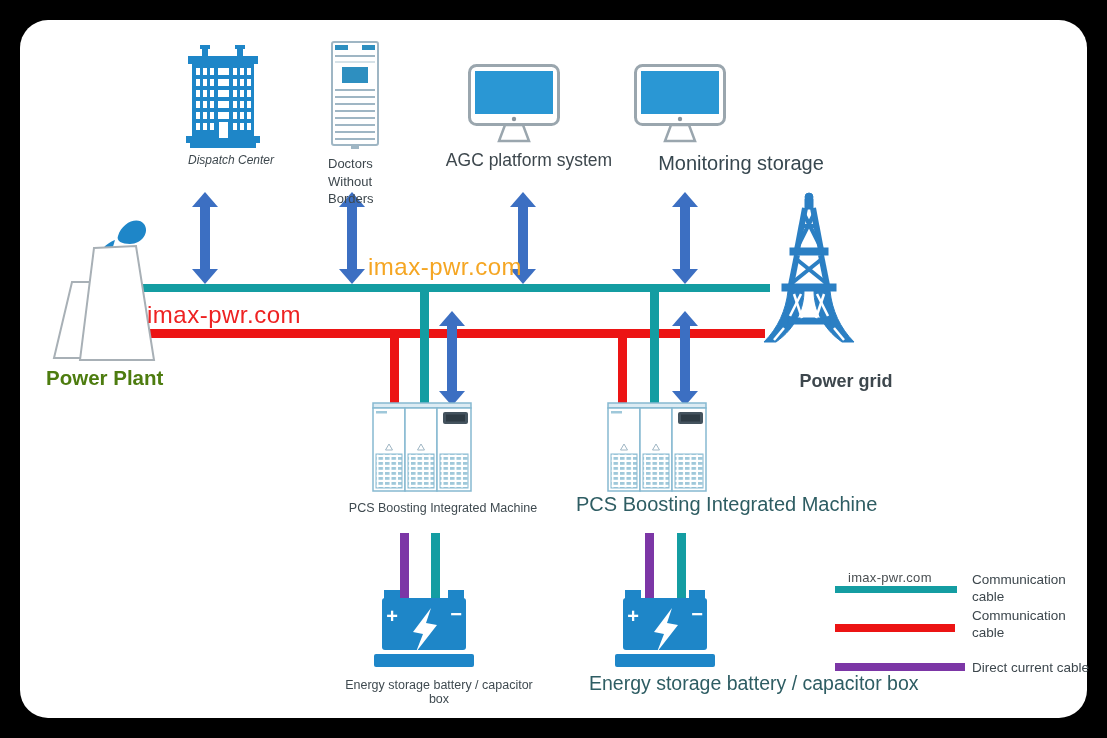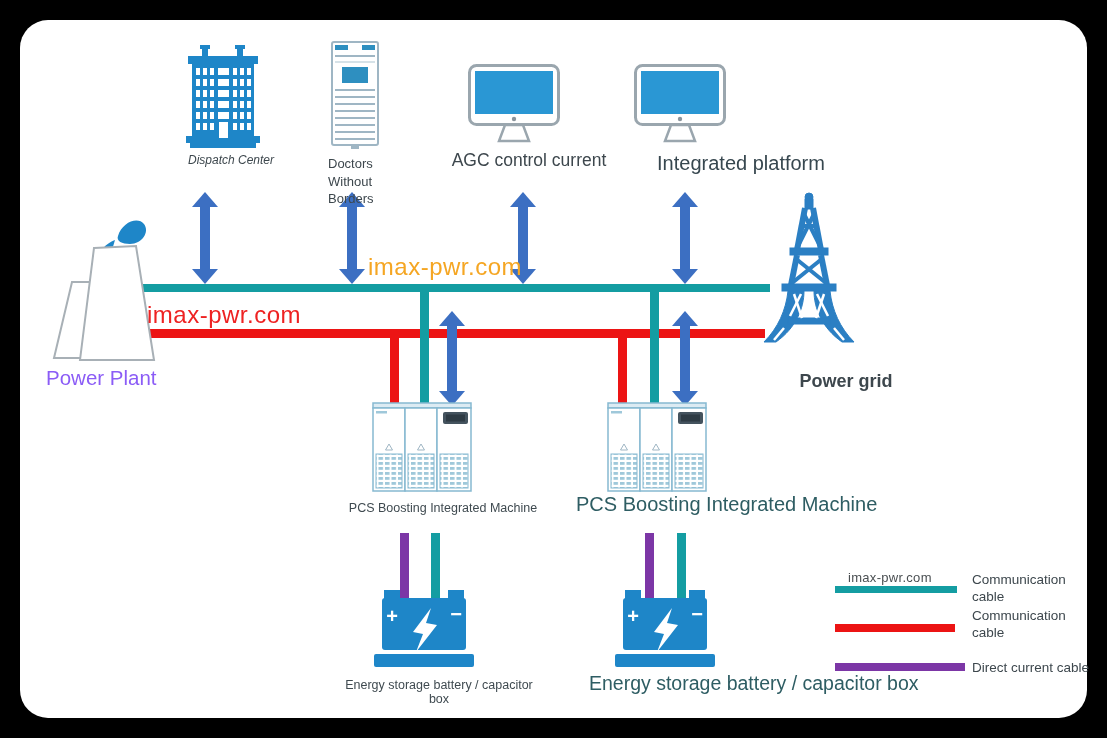--- a/index.html
+++ b/index.html
@@ -155,37 +155,37 @@
     <rect x="22" y="105" width="8" height="4" fill="#9fb6c4"></rect>
   </svg>
   <div class="lbl" style="left:328px;top:155px;width:78px;font-size:13px;line-height:1.35;">Doctors Without Borders</div>
 
   <svg class="abs" style="left:468px;top:64px;" width="92" height="82" viewBox="0 0 92 82">
     <rect x="1.5" y="1.5" width="89" height="59" rx="7" fill="#ffffff" stroke="#9aa6ae" stroke-width="3"></rect>
     <rect x="7" y="7" width="78" height="43" fill="#2a97d4"></rect>
     <circle cx="46" cy="55" r="2.2" fill="#8a949c"></circle>
     <path d="M37,61 L55,61 L61,77 L31,77 Z" fill="#ffffff" stroke="#9aa6ae" stroke-width="2.5"></path>
   </svg>
-  <div class="lbl lbl-center" style="left:444px;top:150px;width:170px;font-size:17.5px;">AGC control current</div>
+  <div class="lbl lbl-center" style="left:444px;top:150px;width:170px;font-size:17.5px;">AGC platform system</div>
 
   <svg class="abs" style="left:634px;top:64px;" width="92" height="82" viewBox="0 0 92 82">
     <rect x="1.5" y="1.5" width="89" height="59" rx="7" fill="#ffffff" stroke="#9aa6ae" stroke-width="3"></rect>
     <rect x="7" y="7" width="78" height="43" fill="#2a97d4"></rect>
     <circle cx="46" cy="55" r="2.2" fill="#8a949c"></circle>
     <path d="M37,61 L55,61 L61,77 L31,77 Z" fill="#ffffff" stroke="#9aa6ae" stroke-width="2.5"></path>
   </svg>
-  <div class="lbl lbl-center" style="left:631px;top:152px;width:220px;font-size:20px;color:#37474f;">Integrated platform</div>
+  <div class="lbl lbl-center" style="left:631px;top:152px;width:220px;font-size:20px;color:#37474f;">Monitoring storage</div>
 
   <svg class="abs" style="left:40px;top:210px;" width="135" height="155" viewBox="0 0 135 155">
     <path d="M78,26 C82,12 98,6 104,14 C110,22 102,34 90,34 C82,34 76,31 78,26 Z" fill="#1e86c8"></path>
     <path d="M75,30 C70,32 64,36 62,40 L72,40 Z" fill="#1e86c8"></path>
     <polygon points="32,72 54,72 50,148 14,148" fill="#ffffff" stroke="#a8b0b6" stroke-width="2"></polygon>
     <polygon points="54,38 96,36 114,150 40,150" fill="#ffffff" stroke="#a8b0b6" stroke-width="2"></polygon>
   </svg>
-  <div class="lbl" style="left:46px;top:366px;width:180px;font-size:20.5px;color:#8b5cf6;">Power Plant</div>
+  <div class="lbl" style="left:46px;top:366px;width:180px;font-size:20.5px;color:#4d7c0f;font-weight:bold;">Power Plant</div>
 
   <svg class="abs" style="left:760px;top:190px;" width="98" height="162" viewBox="0 0 98 162">
     <g fill="#2b7fc3" stroke="#2b7fc3">
       <circle cx="49" cy="7" r="4"></circle>
       <rect x="45" y="9" width="8" height="10"></rect>
       <line x1="45" y1="18" x2="37" y2="60" stroke-width="6"></line>
       <line x1="53" y1="18" x2="61" y2="60" stroke-width="6"></line>
       <line x1="44" y1="24" x2="60" y2="56" stroke-width="4"></line>
       <line x1="54" y1="24" x2="38" y2="56" stroke-width="4"></line>
       <line x1="42" y1="36" x2="56" y2="36" stroke-width="4"></line>

